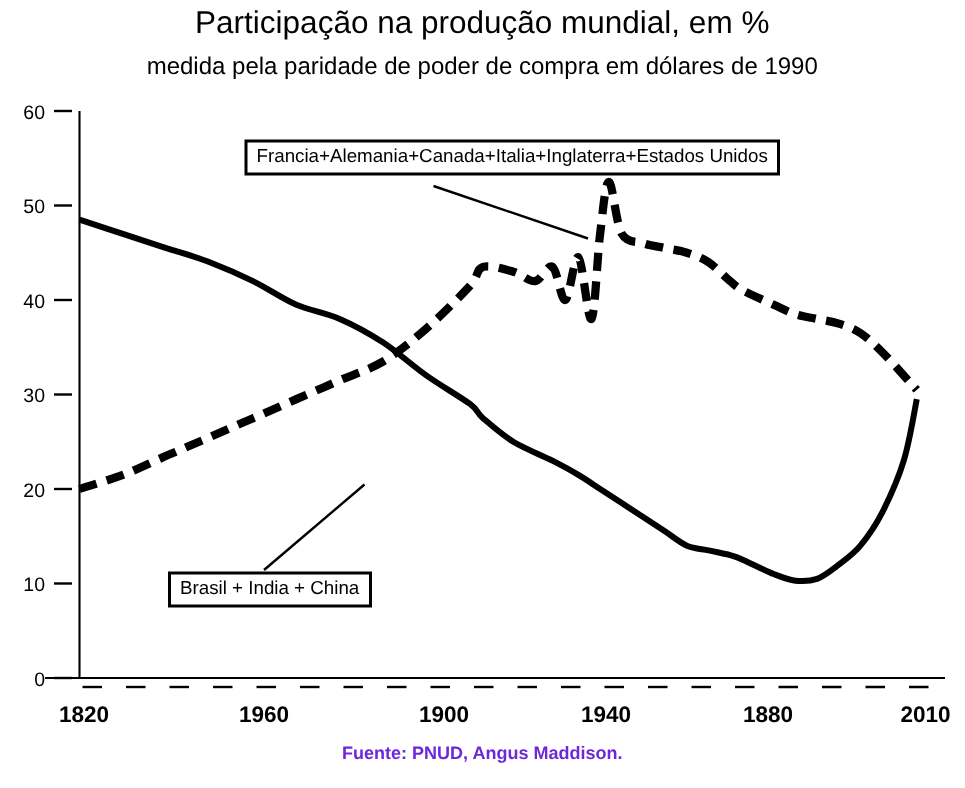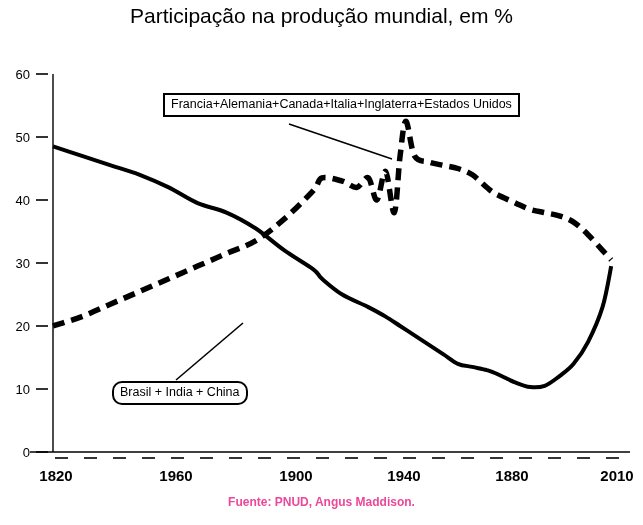--- a/index.html
+++ b/index.html
@@ -42,21 +42,21 @@
     font-weight: normal;
   }
   .source {
     position: absolute;
     left: 0;
     top: 495px;
     width: 643px;
     text-align: center;
     font-size: 12px;
     font-weight: bold;
-    color: #ec4899;
+    color: #6d28d9;
   }
   svg#plot {
     position: absolute;
     left: 0;
     top: 0;
   }
   .ylabel {
     font-family: "Liberation Sans", sans-serif;
     font-size: 13px;
     fill: #000;
@@ -78,29 +78,29 @@
     white-space: nowrap;
     line-height: 1.1;
   }
   #legend-dashed {
     left: 163px;
     top: 93px;
   }
   #legend-solid {
     left: 112px;
     top: 381px;
-    border-radius: 10px;
   }
 </style>
 </head>
 <body>
 
 <div id="chart-root">
 
   <div class="title">Participação na produção mundial, em %</div>
+  <div class="subtitle">medida pela paridade de poder de compra em dólares de 1990</div>
 
   <svg id="plot" width="643" height="525">
 
     <line x1="53" y1="74" x2="53" y2="452" stroke="#000" stroke-width="1.4"></line>
 
     <line x1="30" y1="452" x2="630" y2="452" stroke="#000" stroke-width="1.4"></line>
 
     <g stroke="#000" stroke-width="1.6">
       <line x1="36" y1="74" x2="48" y2="74"></line>
       <line x1="36" y1="137" x2="48" y2="137"></line>

